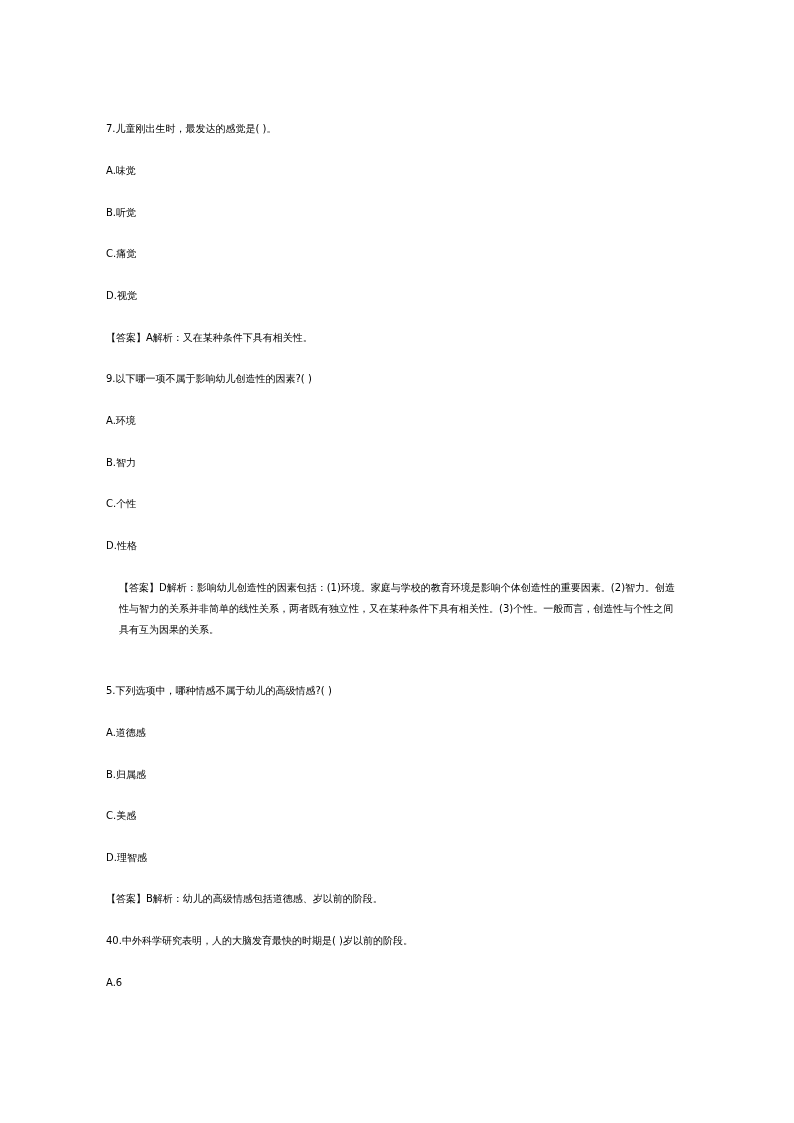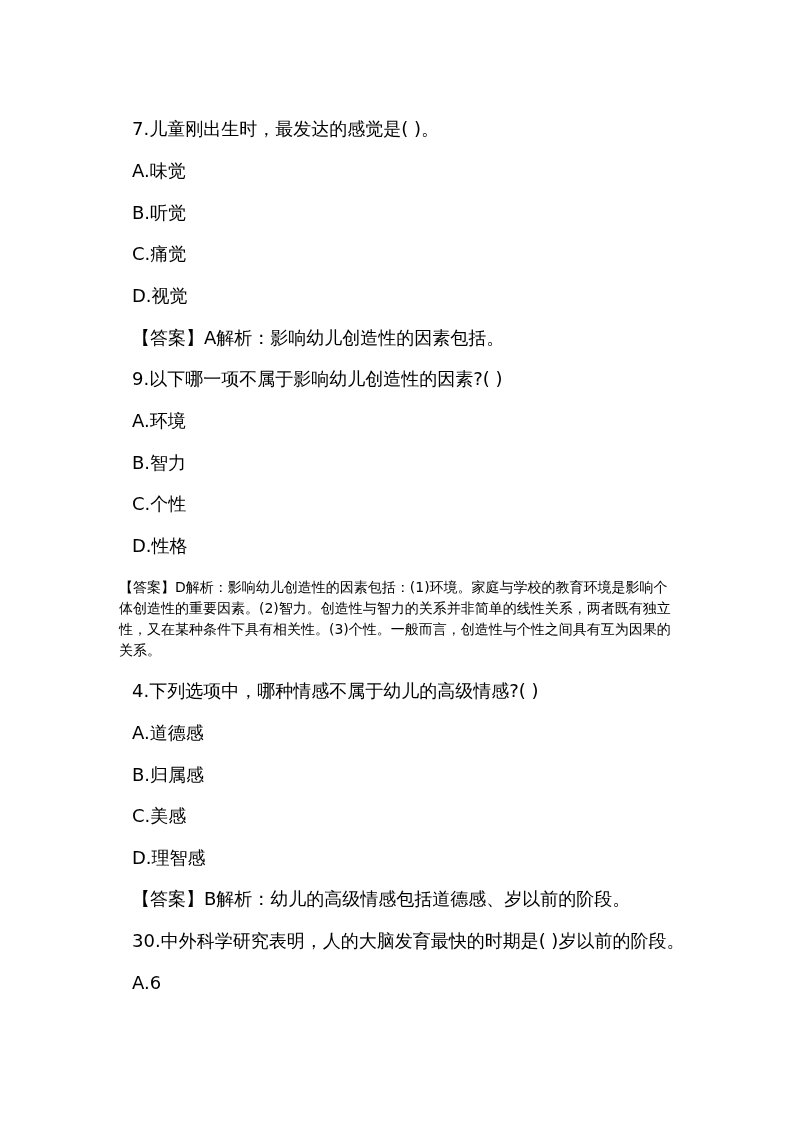--- a/index.html
+++ b/index.html
@@ -1,41 +1,41 @@
 <!DOCTYPE html>
 <html><head>
   <meta charset="utf-8">
   <style>
     html, body { margin: 0; padding: 0; background: #ffffff; }
     body { width: 794px; height: 1123px; position: relative; overflow: hidden;
       font-family: "DejaVu Sans", "Liberation Sans", sans-serif; color: #000; }
-    .line { position: absolute; left: 132px; font-size: 18px; line-height: 21px; white-space: nowrap; }
-    .para { position: absolute; left: 119px; width: 560px; font-size: 14px; line-height: 21px; }
+    .line { position: absolute; left: 106px; font-size: 10px; line-height: 21px; white-space: nowrap; }
+    .para { position: absolute; left: 119px; width: 560px; font-size: 10px; line-height: 21px; }
   </style>
 </head>
 <body>
 
 <div>
 
   <div class="line" style="top:118px">7.儿童刚出生时，最发达的感觉是( )。</div>
   <div class="line" style="top:160px">A.味觉</div>
   <div class="line" style="top:202px">B.听觉</div>
   <div class="line" style="top:243px">C.痛觉</div>
   <div class="line" style="top:285px">D.视觉</div>
-  <div class="line" style="top:327px">【答案】A解析：影响幼儿创造性的因素包括。</div>
+  <div class="line" style="top:327px">【答案】A解析：又在某种条件下具有相关性。</div>
 
   <div class="line" style="top:368px">9.以下哪一项不属于影响幼儿创造性的因素?( )</div>
   <div class="line" style="top:410px">A.环境</div>
   <div class="line" style="top:452px">B.智力</div>
   <div class="line" style="top:493px">C.个性</div>
   <div class="line" style="top:535px">D.性格</div>
   <div class="para" style="top:577px">【答案】D解析：影响幼儿创造性的因素包括：(1)环境。家庭与学校的教育环境是影响个体创造性的重要因素。(2)智力。创造性与智力的关系并非简单的线性关系，两者既有独立性，又在某种条件下具有相关性。(3)个性。一般而言，创造性与个性之间具有互为因果的关系。</div>
 
-  <div class="line" style="top:680px">4.下列选项中，哪种情感不属于幼儿的高级情感?( )</div>
+  <div class="line" style="top:680px">5.下列选项中，哪种情感不属于幼儿的高级情感?( )</div>
   <div class="line" style="top:722px">A.道德感</div>
   <div class="line" style="top:764px">B.归属感</div>
   <div class="line" style="top:805px">C.美感</div>
   <div class="line" style="top:847px">D.理智感</div>
   <div class="line" style="top:888px">【答案】B解析：幼儿的高级情感包括道德感、岁以前的阶段。</div>
 
-  <div class="line" style="top:930px">30.中外科学研究表明，人的大脑发育最快的时期是( )岁以前的阶段。</div>
+  <div class="line" style="top:930px">40.中外科学研究表明，人的大脑发育最快的时期是( )岁以前的阶段。</div>
   <div class="line" style="top:972px">A.6</div>
 </div>
 
 </body></html>

